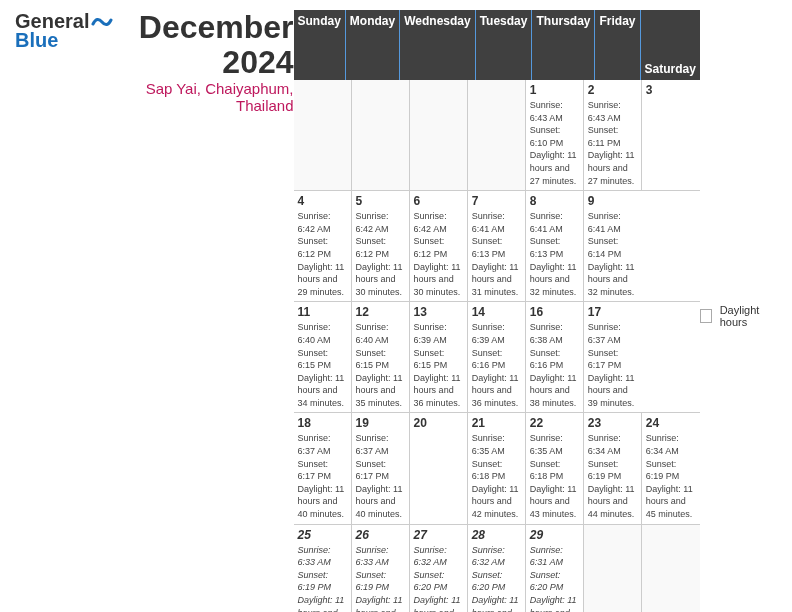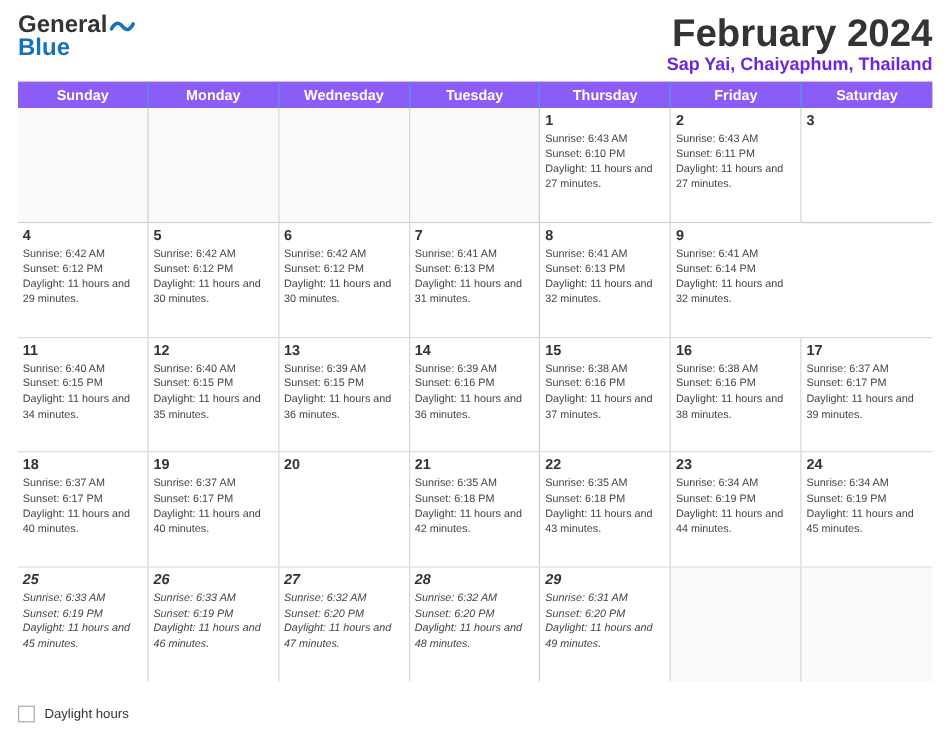--- a/index.html
+++ b/index.html
@@ -8,61 +8,60 @@
       background: #fff;
       width: 792px;
       height: 612px;
       overflow: hidden;
     }
     .page {
       width: 792px;
       height: 612px;
       padding: 10px 15px;
       display: flex;
-      flex-direction: column;
+      flex-direction: row;
     }
     .header {
       display: flex;
       justify-content: space-between;
       align-items: flex-start;
       margin-bottom: 6px;
     }
     .title-section {
       text-align: right;
     }
     .main-title {
       font-size: 32px;
       font-weight: bold;
       color: #333;
       line-height: 1.1;
     }
     .sub-title {
       font-size: 15px;
-      color: #6d28d9;
-      font-weight: bold;
+      color: #be185d;
     }
     .calendar {
       flex: 1;
       display: flex;
       flex-direction: column;
     }
     .cal-header-row {
       display: grid;
       grid-template-columns: repeat(7, 1fr);
-      background: #8b5cf6;
+      background: #404040;
     }
     .cal-header-cell {
       color: #fff;
       font-size: 12px;
       font-weight: bold;
       padding: 4px 4px;
       text-align: center;
       border-right: 1px solid #5599dd;
     }
-    .cal-header-cell:last-child { border-right: none; }
+    .cal-header-cell:last-child { border-right: none; margin-top: 48px; }
     .cal-body {
       flex: 1;
       display: flex;
       flex-direction: column;
     }
     .cal-week {
       display: grid;
       grid-template-columns: repeat(7, 1fr);
       flex: 1;
       border-bottom: 1px solid #ccc;
@@ -123,21 +122,21 @@
       <div style="display:flex;align-items:center;gap:0px;">
         <span style="font-size:20px;font-weight:bold;color:#333;">General</span>
         <svg width="22" height="16" viewBox="0 0 22 16" style="margin-left:2px;margin-top:0px;">
           <path d="M2 10 Q6 2, 11 8 Q16 14, 20 6" stroke="#1a6fbb" stroke-width="3" fill="none" stroke-linecap="round"></path>
         </svg>
       </div>
       <span style="font-size:20px;font-weight:bold;color:#1a6fbb;margin-top:-4px;">Blue</span>
     </div>
 
     <div class="title-section">
-      <div class="main-title">February 2024</div>
+      <div class="main-title">December 2024</div>
       <div class="sub-title">Sap Yai, Chaiyaphum, Thailand</div>
     </div>
   </div>
 
   <div class="calendar">
 
     <div class="cal-header-row">
       <div class="cal-header-cell">Sunday</div>
       <div class="cal-header-cell">Monday</div>
       <div class="cal-header-cell">Wednesday</div>
@@ -238,27 +237,20 @@
 and 36 minutes.</div>
           </div>
           <div class="cal-cell">
             <span class="day-num">14</span>
             <div class="day-info">Sunrise: 6:39 AM
 Sunset: 6:16 PM
 Daylight: 11 hours
 and 36 minutes.</div>
           </div>
           <div class="cal-cell">
-            <span class="day-num">15</span>
-            <div class="day-info">Sunrise: 6:38 AM
-Sunset: 6:16 PM
-Daylight: 11 hours
-and 37 minutes.</div>
-          </div>
-          <div class="cal-cell">
             <span class="day-num">16</span>
             <div class="day-info">Sunrise: 6:38 AM
 Sunset: 6:16 PM
 Daylight: 11 hours
 and 38 minutes.</div>
           </div>
           <div class="cal-cell">
             <span class="day-num">17</span>
             <div class="day-info">Sunrise: 6:37 AM
 Sunset: 6:17 PM

